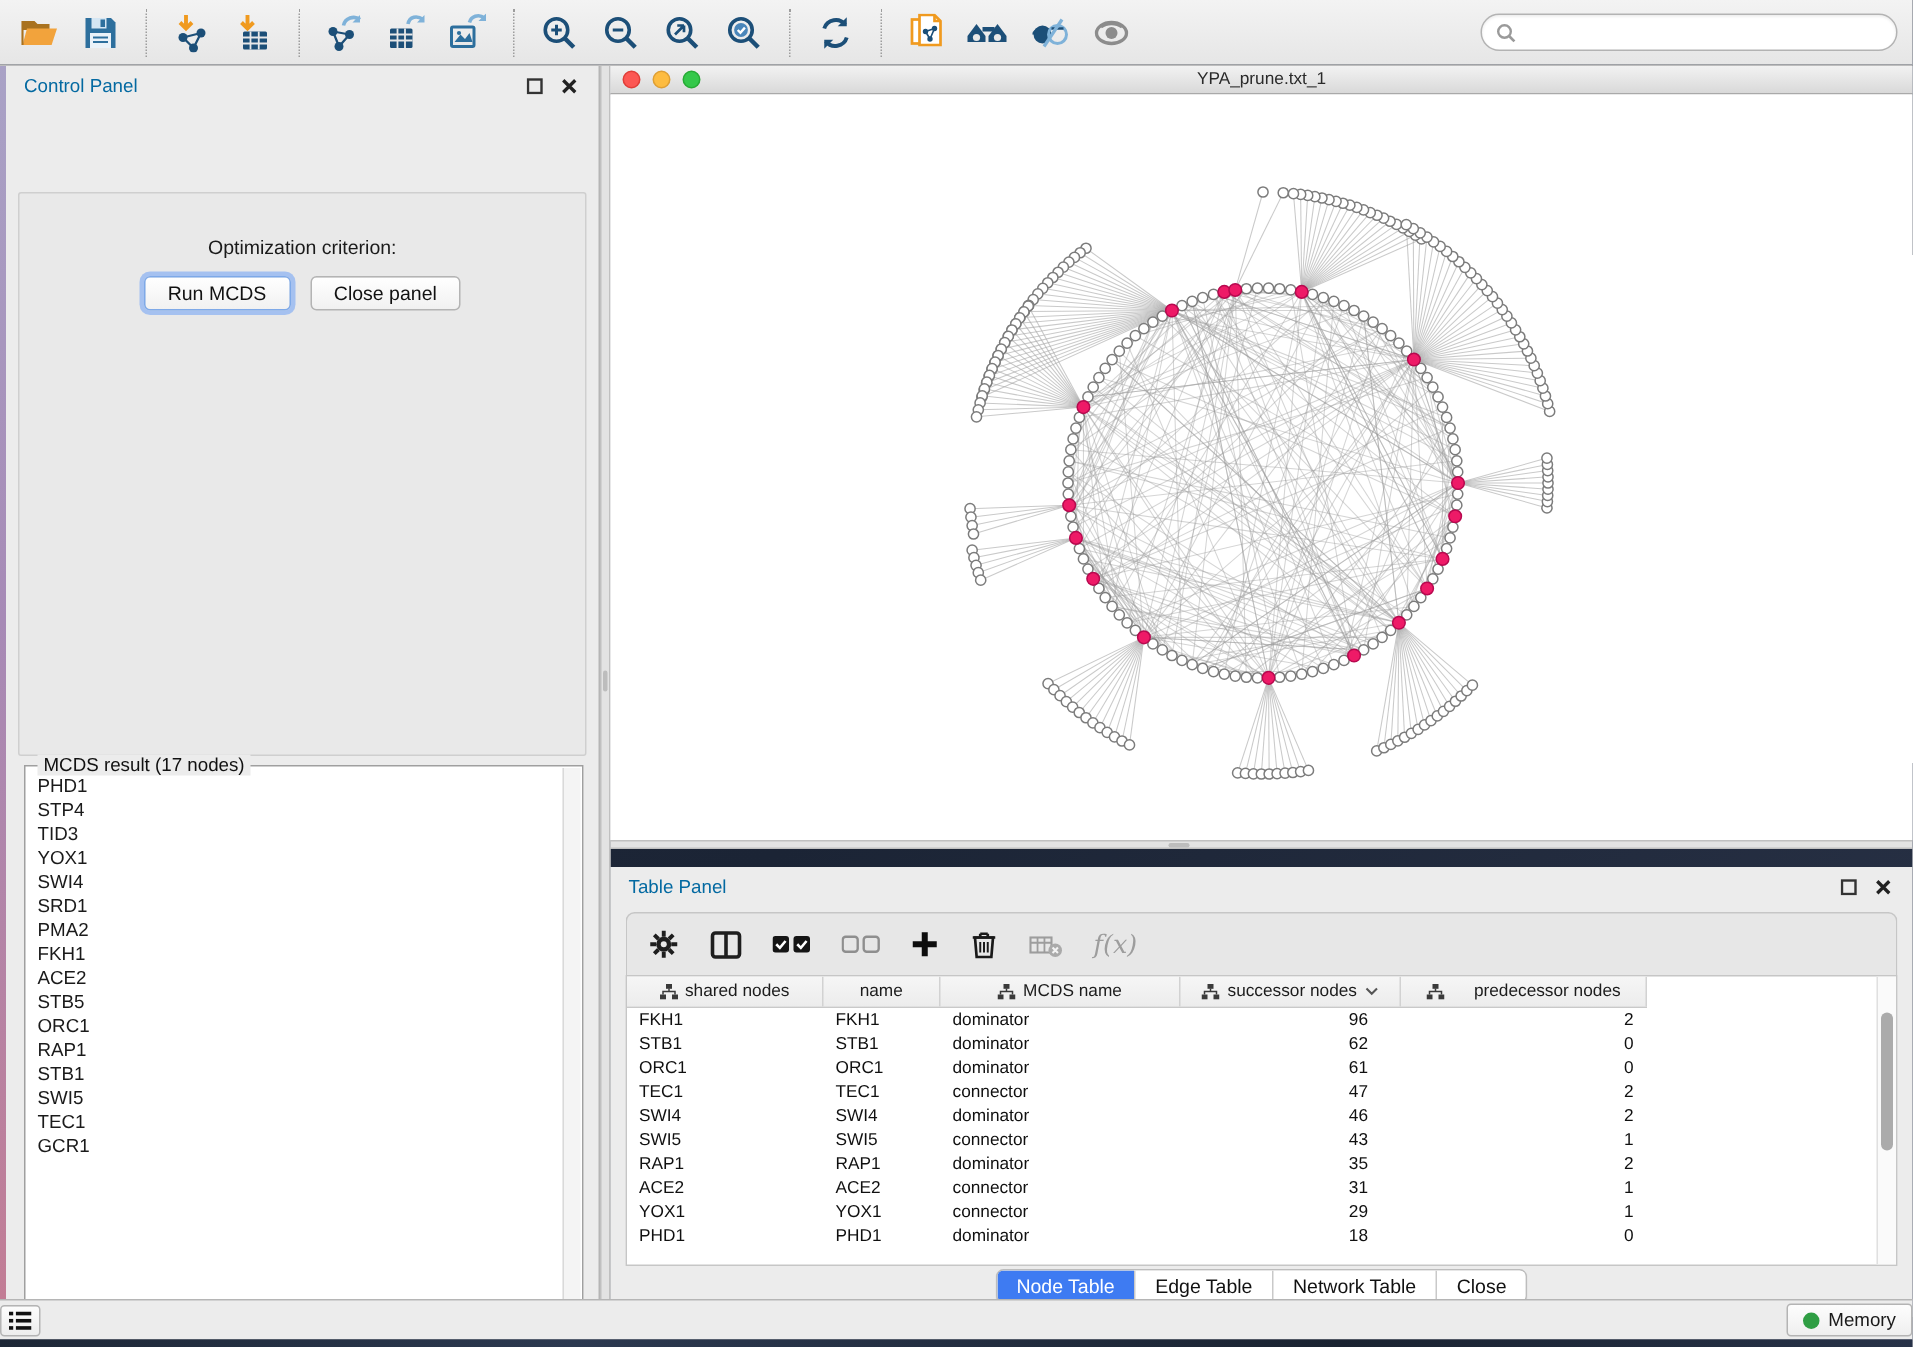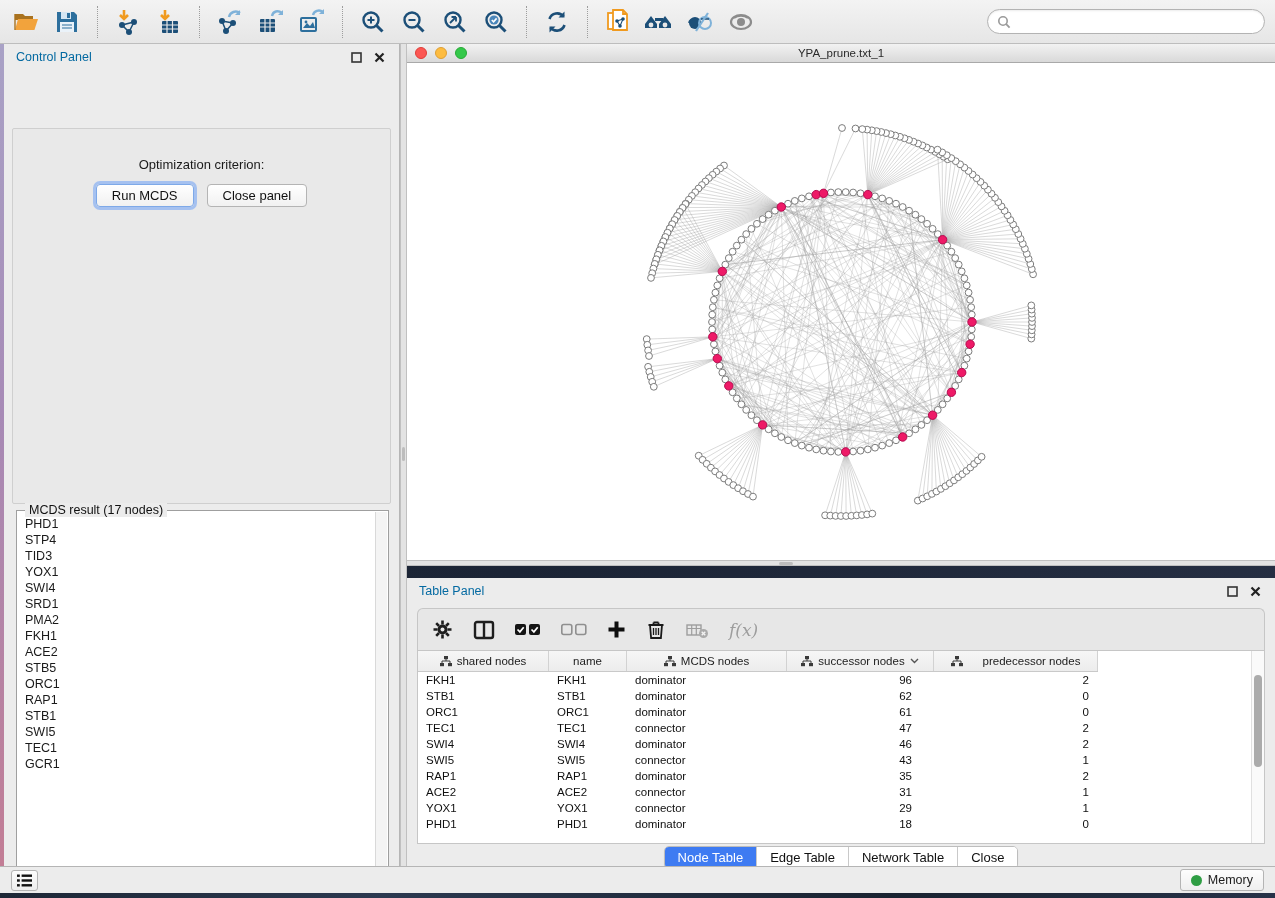--- a/index.html
+++ b/index.html
@@ -102,21 +102,21 @@
   .td { font-size:11.5px; color:#101010; overflow:hidden; white-space:nowrap; }
   .td.left { padding-left:8px; text-align:left; }
   .td.right { text-align:right; }
   .td.pr24 { padding-right:22px; } .td.pr10 { padding-right:9px; }
   .tscroll { position:absolute; right:0; top:0; bottom:0; width:13px; background:#fafafa; border-left:1px solid #e0e0e0; }
   .tscroll .thumb { position:absolute; left:2px; width:8px; top:24px; height:92px; background:#ababab; border-radius:4px; }
   .tp-tabs { position:absolute; left:0; right:0; top:268px; display:flex; justify-content:center; }
 
   
   .statusbar { position:absolute; left:0; top:866px; width:1275px; height:27px; background:#ececec;
-    border-top:1px solid #b5b5b5; display:flex; align-items:center; padding:0 11px; }
+    border-top:1px solid #b5b5b5; display:flex; align-items:center; padding:0 0; }
   .status-left-btn { width:27px; height:21px; background:linear-gradient(#fdfdfd,#ededed);
     border:1px solid #b4b4b4; border-radius:3px; display:flex; align-items:center; justify-content:center; }
   .memory-btn { margin-left:auto; height:22px; background:linear-gradient(#fdfdfd,#efefef);
     border:1px solid #b4b4b4; border-radius:3px; display:flex; align-items:center; gap:6px;
     padding:0 10px; font-size:12.5px; }
   .memory-dot { width:11px; height:11px; border-radius:50%; background:var(--green); }
   .bottom-strip { position:absolute; left:0; top:893px; width:1275px; height:5px;
     background:linear-gradient(90deg,#1d2736,#2c3950 30%,#1a2331 70%,#273248); }
 </style>
 </head>
@@ -1115,21 +1115,21 @@
         </div>
         <div class="th" style="width: 160px;">
           <span style="display: flex;">
             <svg width="12" height="11" viewBox="0 0 12 11">
               <rect x="4" y="0" width="4" height="3.2" fill="#3a3a3a"></rect>
               <rect x="0" y="7" width="4" height="3.2" fill="#3a3a3a"></rect>
               <rect x="8" y="7" width="4" height="3.2" fill="#3a3a3a"></rect>
               <path d="M6 3v2M2 7V5h8v2" stroke="#3a3a3a" fill="none"></path>
             </svg>
           </span>
-          <span>MCDS nodes</span>
+          <span>MCDS name</span>
         </div>
         <div class="th" style="width: 147px;">
           <span style="display: flex;">
             <svg width="12" height="11" viewBox="0 0 12 11">
               <rect x="4" y="0" width="4" height="3.2" fill="#3a3a3a"></rect>
               <rect x="0" y="7" width="4" height="3.2" fill="#3a3a3a"></rect>
               <rect x="8" y="7" width="4" height="3.2" fill="#3a3a3a"></rect>
               <path d="M6 3v2M2 7V5h8v2" stroke="#3a3a3a" fill="none"></path>
             </svg>
           </span>

